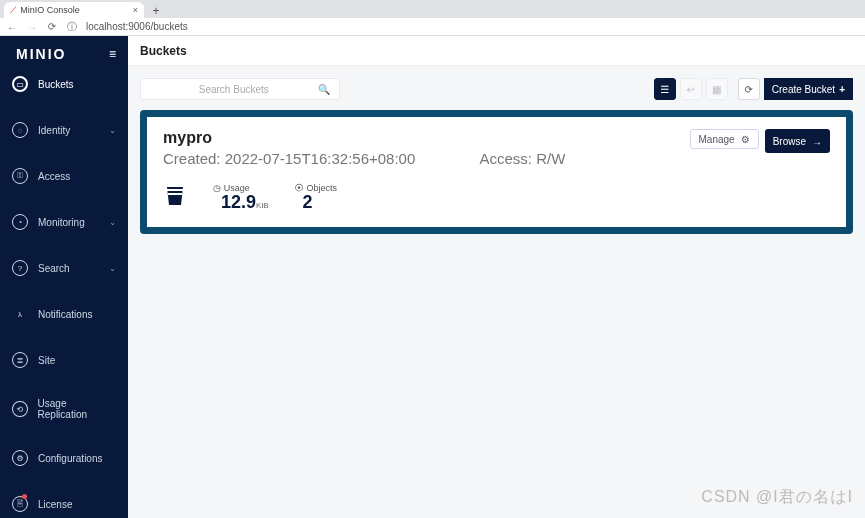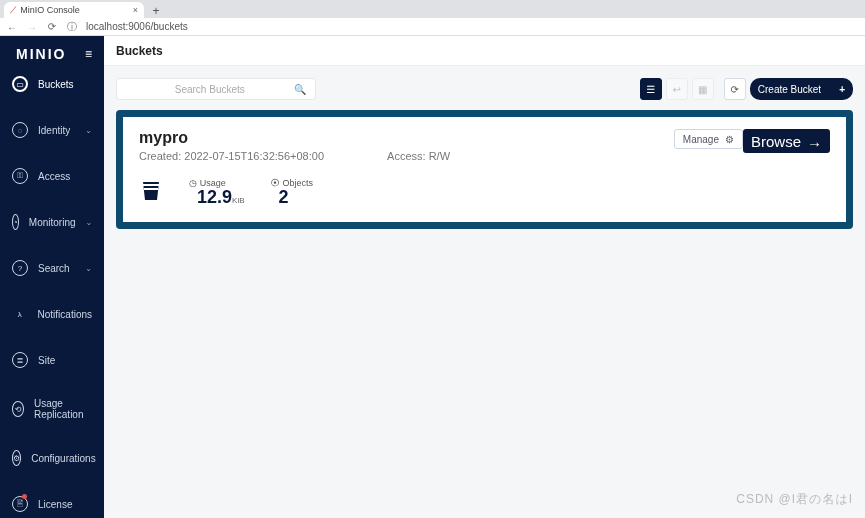--- a/index.html
+++ b/index.html
@@ -11,21 +11,21 @@
   .tabbar { height: 18px; display: flex; align-items: flex-end; padding-left: 4px; }
   .tab { background: #fff; height: 16px; width: 140px; border-top-left-radius: 6px; border-top-right-radius: 6px; display: flex; align-items: center; padding: 0 6px; font-size: 9px; color: #444; }
   .tab .close { margin-left: auto; font-size: 9px; color: #666; }
   .newtab { width: 16px; height: 14px; display: flex; align-items: center; justify-content: center; font-size: 12px; color: #555; margin-left: 4px; }
   .addrbar { background: #fff; height: 18px; display: flex; align-items: center; padding: 0 6px; gap: 8px; font-size: 10px; color: #666; border-bottom: 1px solid #ddd;}
   .addrbar .url { color: #555; }
   .addrbar .navbtn { width: 12px; text-align: center; }
 
   
   .app { flex: 1; display: flex; min-height: 0; }
-  .sidebar { width: 104px; background: #08193b; color: #cfd7e6; display: flex; flex-direction: column; font-size: 10px; }
+  .sidebar { width: 128px; background: #08193b; color: #cfd7e6; display: flex; flex-direction: column; font-size: 10px; }
   .logo { display: flex; align-items: center; justify-content: space-between; padding: 10px 12px 2px 16px; }
   .logo-text { color: #fff; font-weight: bold; font-size: 14px; letter-spacing: 2px; }
   .sublogo { text-align: center; font-size: 8px; color: #8fa0bf; padding-bottom: 10px; letter-spacing: 1px;}
   .collapse { color: #fff; font-size: 12px; }
 
   .nav { padding-top: 4px; flex: 1; overflow: hidden; }
   .nav-item { display: flex; align-items: center; padding: 8px 12px; gap: 10px; cursor: pointer; color: #cfd7e6; position: relative;}
   .nav-item.active { color: #fff; }
   .nav-item .ico { width: 16px; height: 16px; border: 1px solid currentColor; border-radius: 50%; display:flex; align-items:center; justify-content:center; font-size:8px;}
   .nav-item.active .ico { border-width: 2px; }
@@ -38,40 +38,40 @@
   .content { padding: 12px; }
 
   .toolbar { display: flex; align-items: center; margin-bottom: 10px; }
   .search { width: 200px; height: 22px; border: 1px solid #e6e8ec; border-radius: 3px; background:#fff; display:flex; align-items:center; padding: 0 8px; font-size: 10px; color:#aaa; justify-content: space-between;}
   .search input { border:none; outline:none; font-size:10px; flex:1; color:#333;text-align:center;}
   .search input::placeholder { color:#aaa; }
   .tb-right { margin-left:auto; display:flex; gap:4px; align-items:center;}
   .iconbtn { width:22px; height:22px; border:1px solid #d7dbe3; border-radius:3px; background:#fff; display:flex; align-items:center; justify-content:center; font-size:10px; color:#555;}
   .iconbtn.active { background:#08193b; color:#fff; border-color:#08193b;}
   .iconbtn.disabled { opacity:.35; }
-  .primary-btn { background:#08193b; color:#fff; border-radius:10px; padding: 0 8px; height:22px; display:flex; align-items:center; gap:18px; font-size:10px;}
+  .primary-btn { background:#08193b; color:#fff; border-radius:0; padding: 0 8px; height:22px; display:flex; align-items:center; gap:4px; font-size:10px;}
   .primary-btn .plus { font-weight:bold; }
 
   .bucket-card { background:#fff; border:7px solid #0c4a6e; border-radius:4px; padding: 12px 16px 14px 16px; }
   .bc-head { display:flex; align-items:flex-start; }
   .bc-title { font-size:16px; font-weight:bold; color:#222; }
-  .bc-meta { font-size:11px; color:#777; margin-top:3px; }
+  .bc-meta { font-size:15px; color:#777; margin-top:3px; }
   .bc-meta span.acc { margin-left: 60px; }
-  .bc-actions { margin-left:auto; display:flex; }
+  .bc-actions { margin-left:auto; display:flex; gap:6px;}
   .outline-btn { border:1px solid #cfd7e6; color:#556; background:#fff; border-radius:3px; height:20px; padding:0 8px; display:flex; align-items:center; gap:6px; font-size:10px;}
-  .solid-btn { background:#08193b; color:#fff; border-radius:3px; height:20px; padding:12px 8px; display:flex; align-items:center; gap:6px; font-size:15px;}
+  .solid-btn { background:#08193b; color:#fff; border-radius:3px; height:20px; padding:12px 8px; display:flex; align-items:center; gap:6px; font-size:10px;}
 
   .bc-stats { display:flex; gap:26px; align-items:flex-start; margin-top:16px;}
   .bucket-ico { width:24px; height:24px; }
   .bucket-ico svg{ display:block;}
   .stat .stat-label { font-size:9px; color:#555; display:flex; align-items:center; gap:3px;}
   .stat .stat-val { font-size:18px; font-weight:bold; color:#08193b; line-height:1.1;margin-left:8px; }
   .stat .unit { font-size:8px; font-weight:normal; color:#666; }
 
-  .watermark { position:absolute; right: 12px; bottom: 10px; font-size: 12px; color:#bbb; letter-spacing:1px; pointer-events:none;}
+  .watermark { position:absolute; right: 12px; bottom: 10px; font-size: 16px; color:#bbb; letter-spacing:1px; pointer-events:none;}
 </style>
 </head>
 <body>
 
 <div class="browser">
   <div class="tabbar">
     <div class="tab">
       <span style="color:#c72c41;margin-right:4px;">⟋</span>
       <span>MinIO Console</span>
       <span class="close">×</span>

